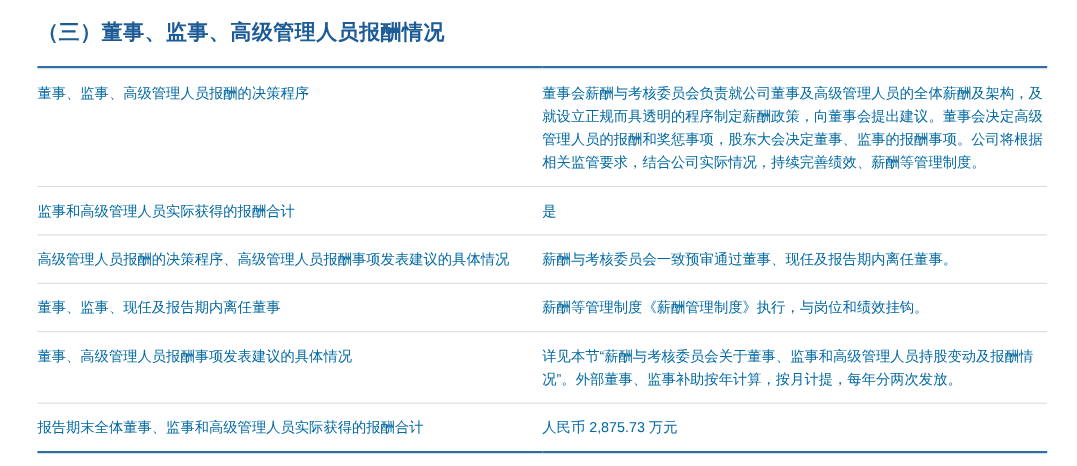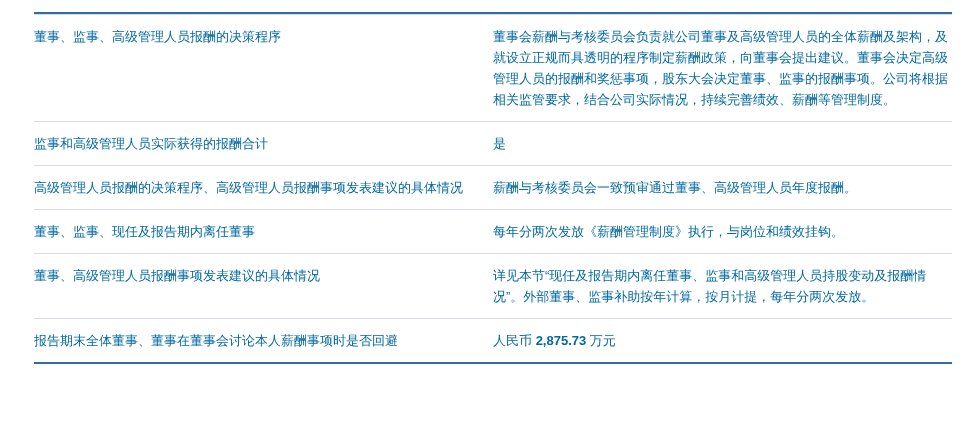--- a/index.html
+++ b/index.html
@@ -60,62 +60,63 @@
     width: 305px;
     padding-right: 16px;
     box-sizing: border-box;
   }
   td.value {
     width: 613px;
     padding-left: 2px;
     box-sizing: border-box;
   }
   .amount {
-    font-weight: bold;
+    font-weight: normal;
   }
 </style>
 </head>
 <body>
 
 <div class="page">
 
+  <div class="section-title">（三）董事、监事、高级管理人员报酬情况</div>
 
   <table class="info-table">
     <tbody>
         <tr class="head-rule">
       <td class="top-rule" colspan="2"></td>
     </tr>
 
     <tr>
       <td class="label">董事、监事、高级管理人员报酬的决策程序</td>
       <td class="value">董事会薪酬与考核委员会负责就公司董事及高级管理人员的全体薪酬及架构，及就设立正规而具透明的程序制定薪酬政策，向董事会提出建议。董事会决定高级管理人员的报酬和奖惩事项，股东大会决定董事、监事的报酬事项。公司将根据相关监管要求，结合公司实际情况，持续完善绩效、薪酬等管理制度。</td>
     </tr>
 
     <tr>
       <td class="label">监事和高级管理人员实际获得的报酬合计</td>
       <td class="value">是</td>
     </tr>
 
     <tr>
       <td class="label">高级管理人员报酬的决策程序、高级管理人员报酬事项发表建议的具体情况</td>
-      <td class="value">薪酬与考核委员会一致预审通过董事、高级管理人员年度报酬。</td>
+      <td class="value">薪酬与考核委员会一致预审通过董事、现任及报告期内离任董事。</td>
     </tr>
 
     <tr>
       <td class="label">董事、监事、现任及报告期内离任董事</td>
-      <td class="value">每年分两次发放《薪酬管理制度》执行，与岗位和绩效挂钩。</td>
+      <td class="value">薪酬等管理制度《薪酬管理制度》执行，与岗位和绩效挂钩。</td>
     </tr>
 
     <tr>
       <td class="label">董事、高级管理人员报酬事项发表建议的具体情况</td>
-      <td class="value">详见本节“现任及报告期内离任董事、监事和高级管理人员持股变动及报酬情况”。外部董事、监事补助按年计算，按月计提，每年分两次发放。</td>
+      <td class="value">详见本节“薪酬与考核委员会关于董事、监事和高级管理人员持股变动及报酬情况”。外部董事、监事补助按年计算，按月计提，每年分两次发放。</td>
     </tr>
 
     <tr>
-      <td class="label">报告期末全体董事、董事在董事会讨论本人薪酬事项时是否回避</td>
+      <td class="label">报告期末全体董事、监事和高级管理人员实际获得的报酬合计</td>
       <td class="value"><span>人民币 </span><span class="amount">2,875.73</span><span> 万元</span></td>
     </tr>
 
     <tr class="head-rule">
       <td class="bottom-rule" colspan="2"></td>
     </tr>
   </tbody>
     </table>
 
 </div>

